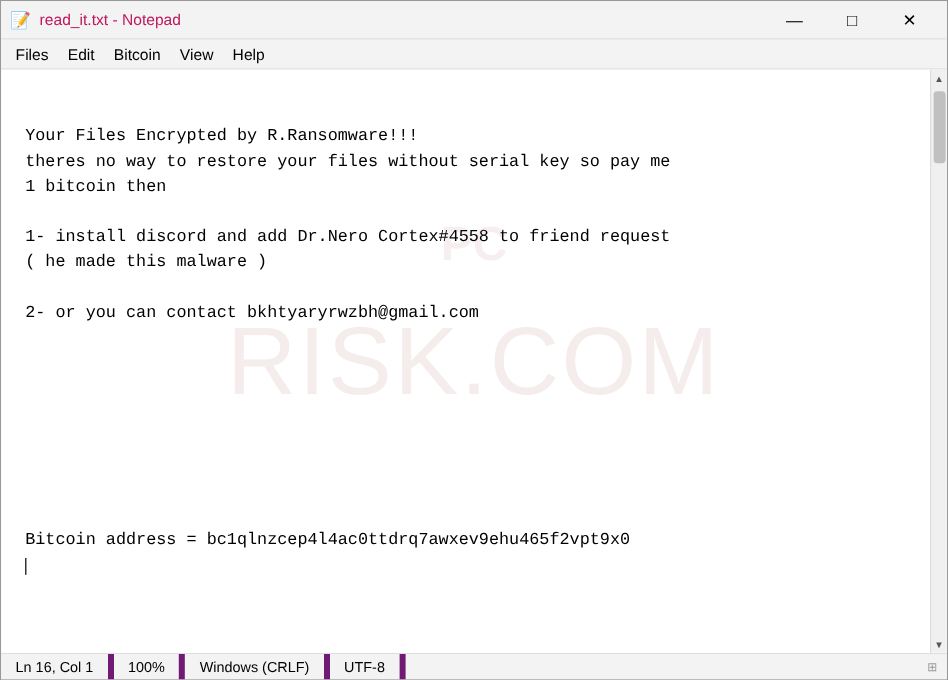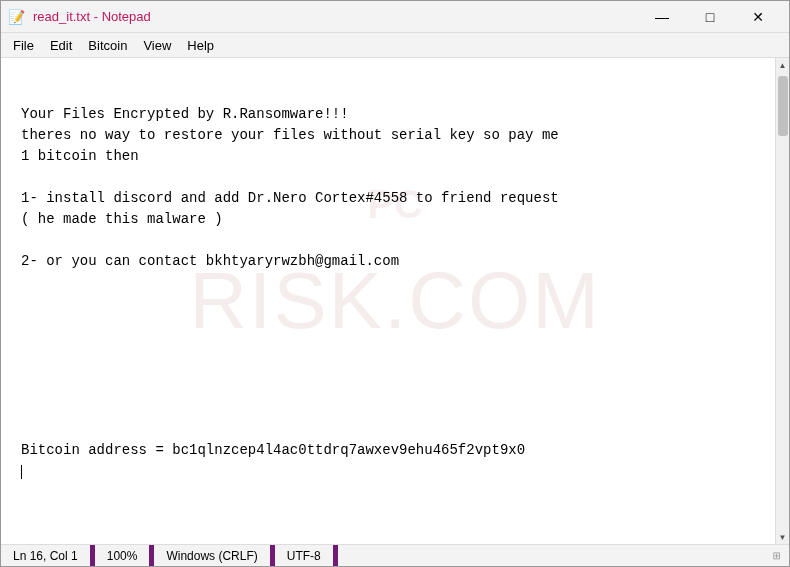--- a/index.html
+++ b/index.html
@@ -223,21 +223,21 @@
     <span class="title-bar-icon">📝</span>
     <span class="title-bar-title">read_it.txt - Notepad</span>
     <div class="title-bar-controls">
       <button class="title-bar-btn">—</button>
       <button class="title-bar-btn">□</button>
       <button class="title-bar-btn close">✕</button>
     </div>
   </div>
 
   <div class="menu-bar">
-    <span class="menu-item">File</span>
+    <span class="menu-item">Files</span>
     <span class="menu-item">Edit</span>
     <span class="menu-item">Bitcoin</span>
     <span class="menu-item">View</span>
     <span class="menu-item">Help</span>
   </div>
 
   <div class="content-area">
 
     <div class="watermark-top">PC</div>
     <div class="watermark">RISK.COM</div>

